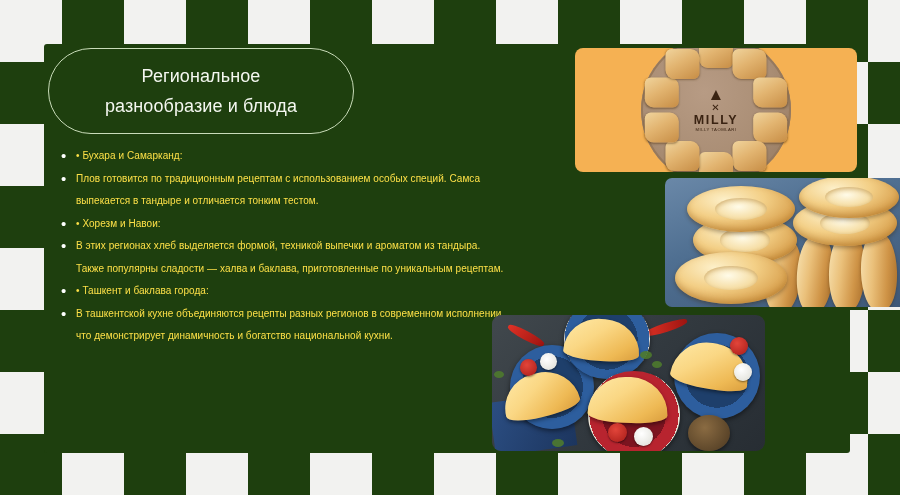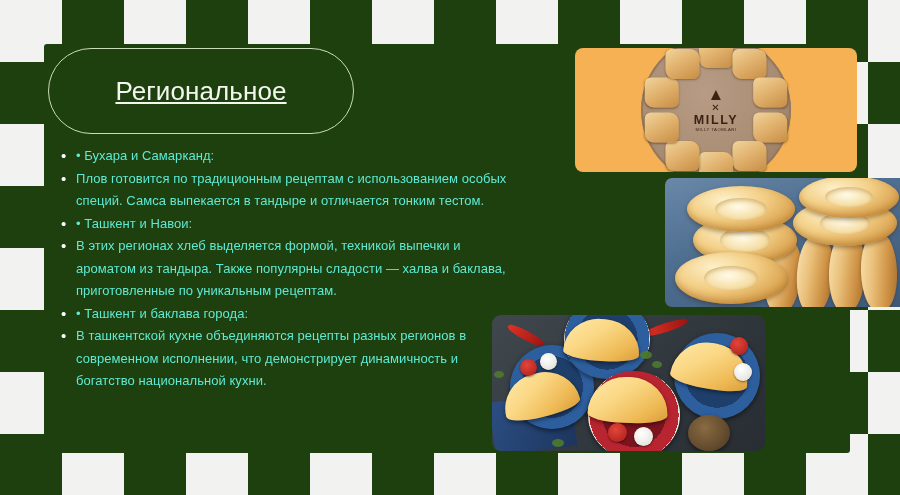--- a/index.html
+++ b/index.html
@@ -36,27 +36,26 @@
     left:4px; top:4px;
     width:306px; height:86px;
     border:1.4px solid #c9dcb9;
     border-radius:44px;
     display:flex;
     align-items:center;
     justify-content:center;
   }
   #title-text {
     color:#f4f7f0;
-    font-size:26px;
+    font-size:18px;
     line-height:30px;
     text-align:center;
     font-weight:400;
     padding:0 6px;
     letter-spacing:.1px;
-    text-decoration:underline;
   }
   #title-line1 { display:block; }
   #title-line2 { display:block; white-space:nowrap; }
 
   
   #bullets {
     position:absolute;
     left:14px; top:101px;
     width:452px;
   }
@@ -68,22 +67,22 @@
   .bullet-dot {
     color:#ffffff;
     font-size:15px;
     line-height:22.5px;
     width:18px;
     flex:0 0 18px;
     text-align:left;
     padding-left:3px;
   }
   .bullet-text {
-    color:#5eead4;
-    font-size:13px;
+    color:#fde047;
+    font-size:10px;
     line-height:22.5px;
     flex:1;
     letter-spacing:.05px;
   }
 
   
   .photo { position:absolute; overflow:hidden; }
 
   
   #photo-samsa {
@@ -233,38 +232,39 @@
 </head>
 <body>
 
 <div id="checker"></div>
 
 <div id="panel">
 
   <div id="title-pill">
     <div id="title-text">
       <span id="title-line1">Региональное</span>
+      <span id="title-line2">разнообразие и блюда</span>
     </div>
   </div>
 
   <div id="bullets">
 
     <div class="bullet-row">
       <span class="bullet-dot">•</span>
       <span class="bullet-text">• Бухара и Самарканд:</span>
     </div>
 
     <div class="bullet-row">
       <span class="bullet-dot">•</span>
       <span class="bullet-text">Плов готовится по традиционным рецептам с использованием особых специй. Самса выпекается в тандыре и отличается тонким тестом.</span>
     </div>
 
     <div class="bullet-row">
       <span class="bullet-dot">•</span>
-      <span class="bullet-text"> • Ташкент и Навои:</span>
+      <span class="bullet-text"> • Хорезм и Навои:</span>
     </div>
 
     <div class="bullet-row">
       <span class="bullet-dot">•</span>
       <span class="bullet-text">В этих регионах хлеб выделяется формой, техникой выпечки и ароматом из тандыра. Также популярны сладости — халва и баклава, приготовленные по уникальным рецептам.</span>
     </div>
 
     <div class="bullet-row">
       <span class="bullet-dot">•</span>
       <span class="bullet-text"> • Ташкент и баклава города:</span>

